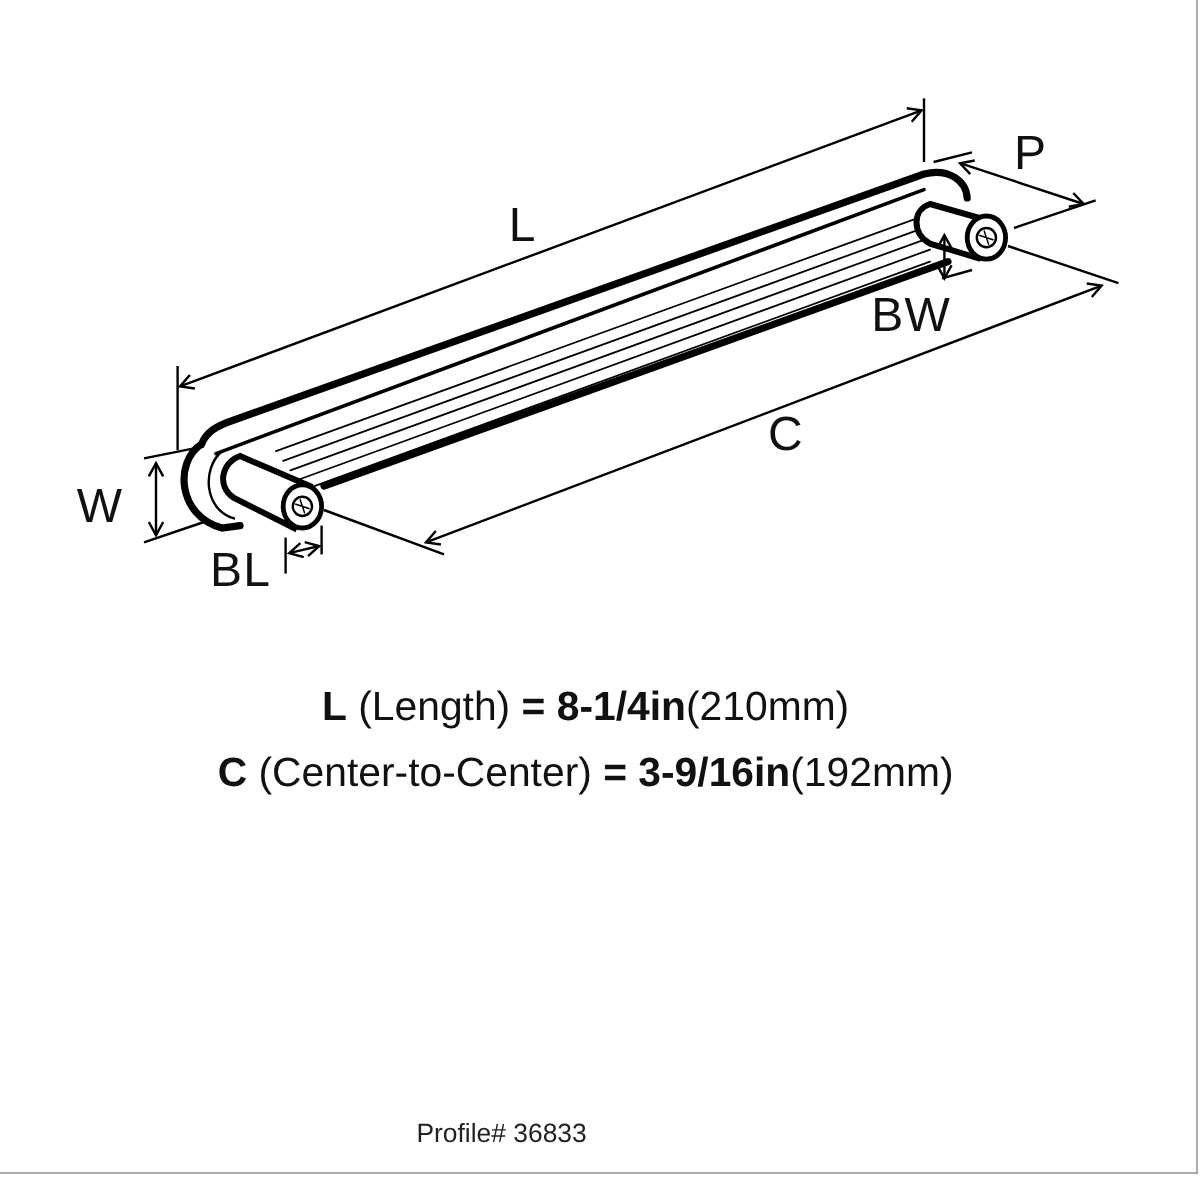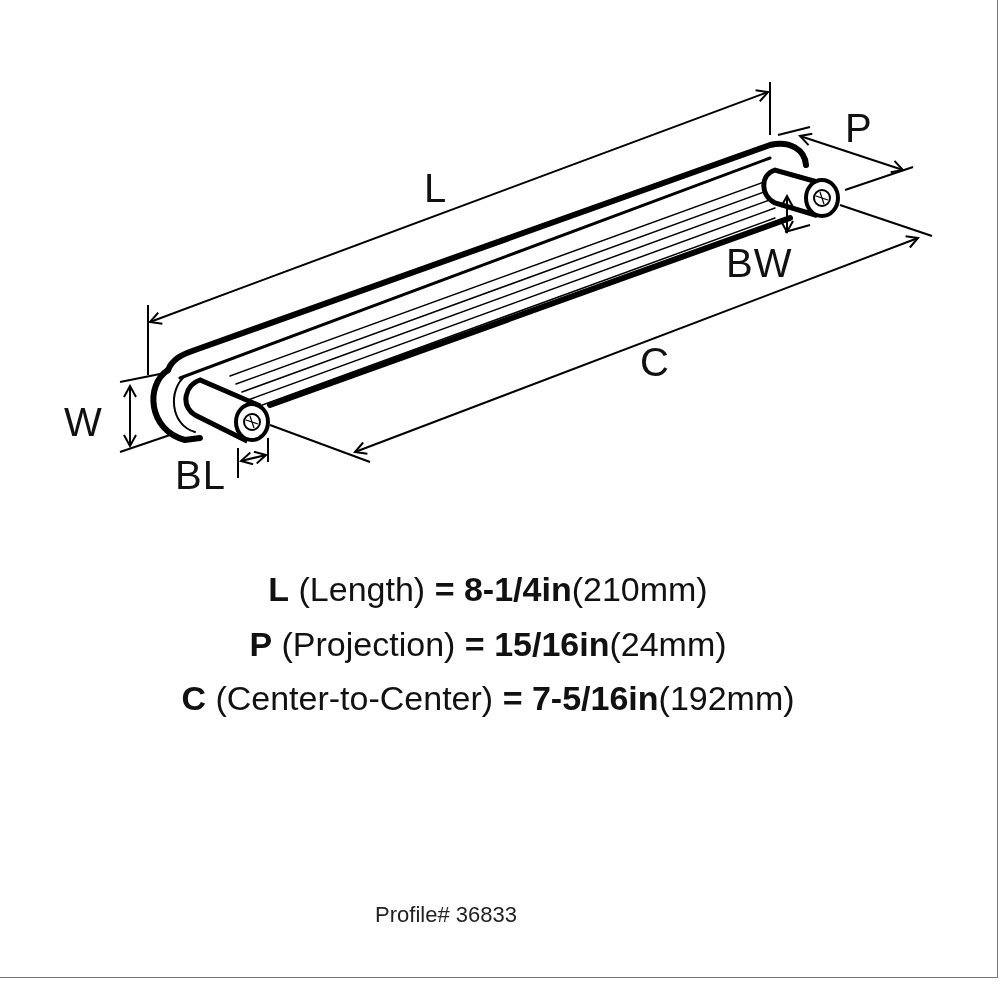--- a/index.html
+++ b/index.html
@@ -9,22 +9,22 @@
            border-right: 1px solid #777; border-bottom: 1px solid #777; box-sizing: border-box; }
   .drawing { position: absolute; left: 0; top: 0; width: 1000px; height: 540px; }
   .dim-label { position: absolute; font-size: 40px; font-weight: 400; line-height: 1; letter-spacing: 1px; }
   .specs { position: absolute; left: 0; top: 562px; width: 976px; text-align: center; }
   .spec-row { font-size: 34px; line-height: 54.5px; white-space: nowrap; }
   .spec-row .code { font-weight: 700; }
   .spec-row .name { font-weight: 400; }
   .spec-row .eq { font-weight: 700; }
   .spec-row .imp { font-weight: 700; }
   .spec-row .met { font-weight: 400; }
-  .profile { position: absolute; left: 0; top: 902px; width: 836px; text-align: center;
-             font-size: 22px; color: #222; padding-left: 28px; }
+  .profile { position: absolute; left: 0; top: 932px; width: 836px; text-align: center;
+             font-size: 22px; color: #222; }
 </style>
 </head>
 <body>
 
 <div class="frame"></div>
 
 <svg class="drawing" viewBox="0 0 1000 540" xmlns="http://www.w3.org/2000/svg">
   <defs>
     <marker id="arr" markerWidth="14" markerHeight="14" refX="12" refY="7" orient="auto-start-reverse" markerUnits="userSpaceOnUse">
       <path d="M1,1 L12,7 L1,13" fill="none" stroke="#000" stroke-width="2"></path>
@@ -98,26 +98,20 @@
 <div class="dim-label" style="left:175px; top:455px;">BL</div>
 
 <div class="specs">
   <div class="spec-row">
     <span class="code">L</span>
     <span class="name">(Length)</span>
     <span class="eq">=</span>
     <span class="imp">8-1/4in</span><span class="met">(210mm)</span>
   </div>
   <div class="spec-row">
-    <span class="code">P</span>
-    <span class="name">(Projection)</span>
-    <span class="eq">=</span>
-    <span class="imp">15/16in</span><span class="met">(24mm)</span>
-  </div>
-  <div class="spec-row">
     <span class="code">C</span>
     <span class="name">(Center-to-Center)</span>
     <span class="eq">=</span>
-    <span class="imp">7-5/16in</span><span class="met">(192mm)</span>
+    <span class="imp">3-9/16in</span><span class="met">(192mm)</span>
   </div>
 </div>
 
 <div class="profile">Profile# 36833</div>
 
 </body></html>

